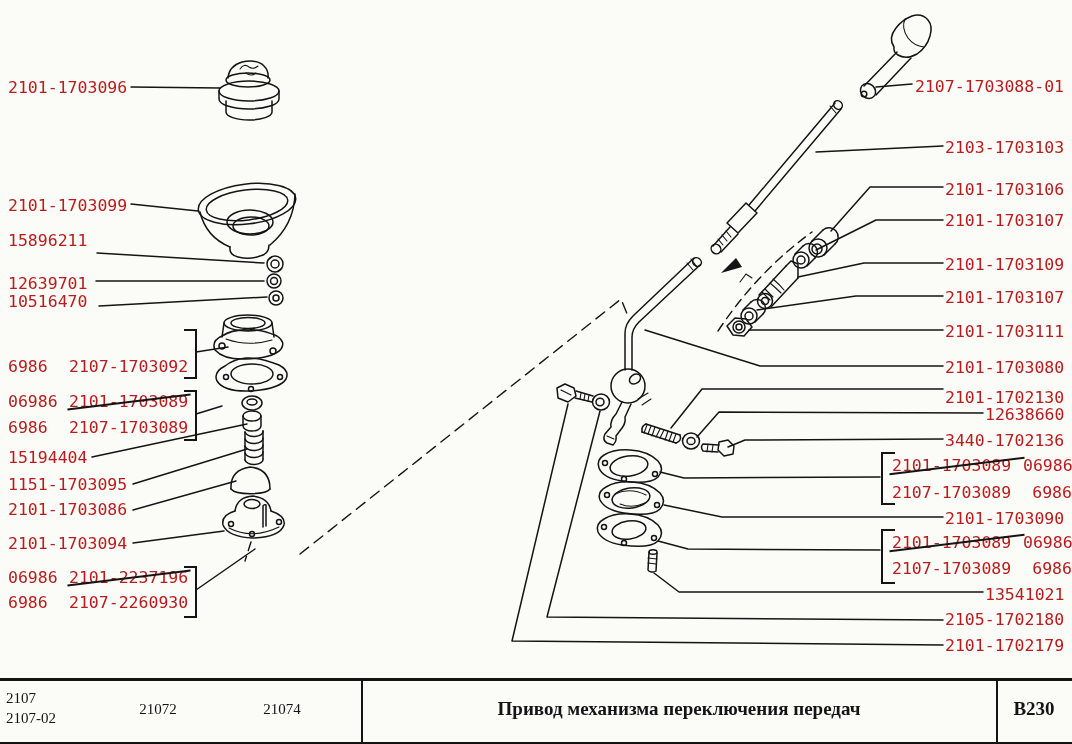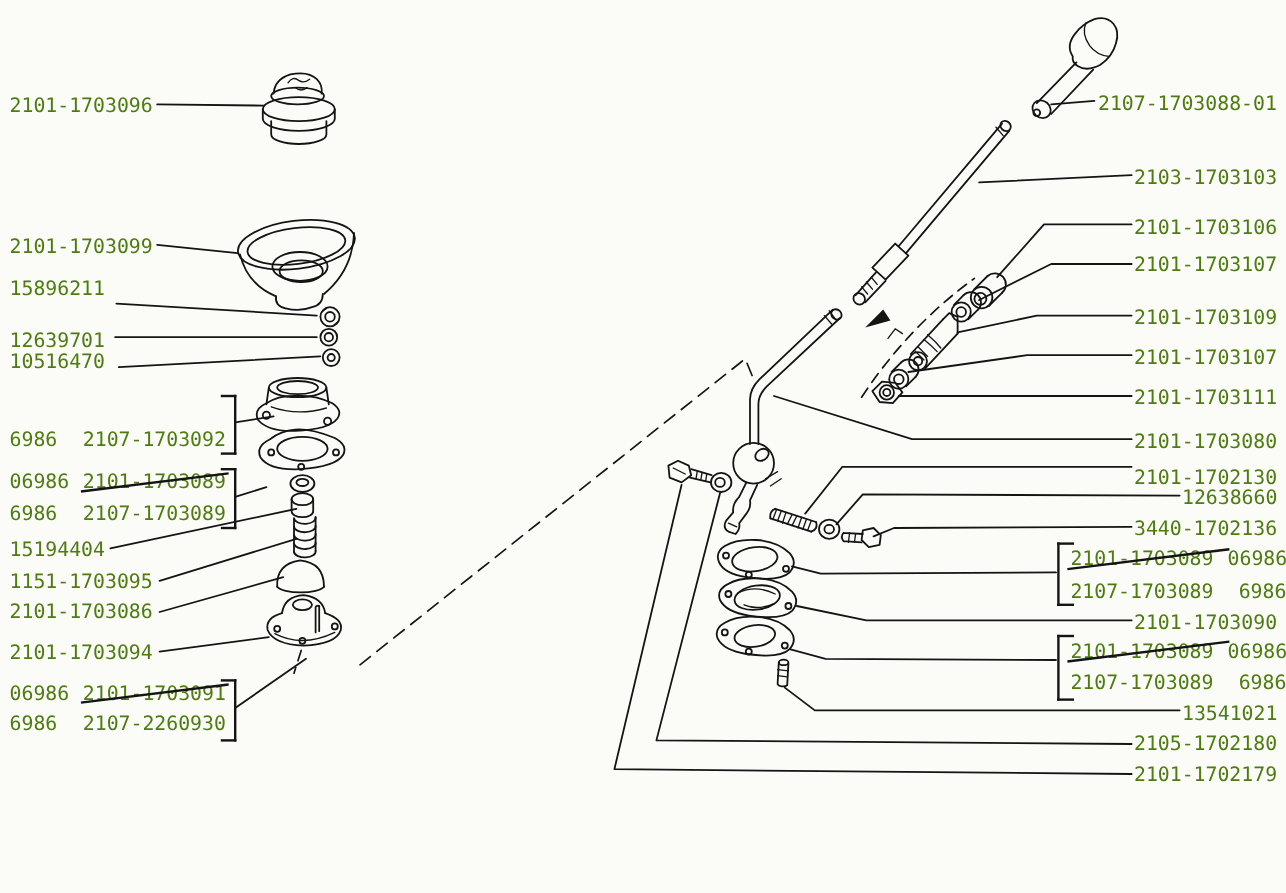--- a/index.html
+++ b/index.html
@@ -12,21 +12,21 @@
   #art { position:absolute; left:0; top:0; }
   #art * { stroke:#141414; fill:none; stroke-width:1.5; stroke-linecap:round; stroke-linejoin:round; }
   #art .leader { stroke-width:1.2; }
   #art .dash { stroke-dasharray:11 7; stroke-width:1.4; }
   #art .dash2 { stroke-dasharray:9 6; stroke-width:1.4; }
   #art .fill { fill:#141414; stroke:none; }
   #art .thin { stroke-width:1.1; }
 
   .plabel {
     position:absolute; font-size:16.5px; line-height:19px;
-    letter-spacing:0; white-space:pre; color:#4d7c0f;
+    letter-spacing:0; white-space:pre; color:#b91c1c;
   }
   .qty  { display:inline-block; width:61px; }
   .numL { display:inline-block; }
   .numR { display:inline-block; width:131px; }
   .qtyR { display:inline-block; width:49px; text-align:right; }
   .struck { position:relative; }
   .struck::after {
     content:""; position:absolute; left:-2%; right:-2%; top:46%;
     border-top:2.2px solid #141414; transform:rotate(-7deg);
   }
@@ -302,21 +302,21 @@
 
   <div class="plabel" style="left:8px; top:392px"><span class="qty">06986</span><span class="numL struck">2101-1703089</span></div>
   <div class="plabel" style="left:8px; top:418px"><span class="qty">6986</span><span class="numL">2107-1703089</span></div>
   <div class="bracketR" style="left:184px; top:390px; height:47px"></div>
 
   <div class="plabel" style="left:8px; top:448px">15194404</div>
   <div class="plabel" style="left:8px; top:475px">1151-1703095</div>
   <div class="plabel" style="left:8px; top:500px">2101-1703086</div>
   <div class="plabel" style="left:8px; top:534px">2101-1703094</div>
 
-  <div class="plabel" style="left:8px; top:568px"><span class="qty">06986</span><span class="numL struck">2101-1703091</span></div>
+  <div class="plabel" style="left:8px; top:568px"><span class="qty">06986</span><span class="numL struck">2101-2237196</span></div>
   <div class="plabel" style="left:8px; top:593px"><span class="qty">6986</span><span class="numL">2107-2260930</span></div>
   <div class="bracketR" style="left:184px; top:566px; height:48px"></div>
 
   <div class="plabel" style="left:915px; top:77px">2107-1703088-01</div>
   <div class="plabel" style="left:945px; top:138px">2103-1703103</div>
   <div class="plabel" style="left:945px; top:180px">2101-1703106</div>
   <div class="plabel" style="left:945px; top:211px">2101-1703107</div>
   <div class="plabel" style="left:945px; top:255px">2101-1703109</div>
   <div class="plabel" style="left:945px; top:288px">2101-1703107</div>
   <div class="plabel" style="left:945px; top:322px">2101-1703111</div>
@@ -332,14 +332,24 @@
   <div class="plabel" style="left:945px; top:509px">2101-1703090</div>
 
   <div class="bracketL" style="left:881px; top:529px; height:51px"></div>
   <div class="plabel" style="left:892px; top:533px"><span class="numR struck">2101-1703089</span><span class="qtyR">06986</span></div>
   <div class="plabel" style="left:892px; top:559px"><span class="numR">2107-1703089</span><span class="qtyR">6986</span></div>
 
   <div class="plabel" style="left:985px; top:585px">13541021</div>
   <div class="plabel" style="left:945px; top:610px">2105-1702180</div>
   <div class="plabel" style="left:945px; top:636px">2101-1702179</div>
 
+  <div id="footer">
+    <div class="vline" style="left:361px"></div>
+    <div class="vline" style="left:996px"></div>
+    <div class="ftext" style="left:6px; top:8px">2107</div>
+    <div class="ftext" style="left:6px; top:28px">2107-02</div>
+    <div class="fnum" style="left:128px; top:20px">21072</div>
+    <div class="fnum" style="left:252px; top:20px">21074</div>
+    <div class="ftitle" style="left:363px; top:17px; width:632px">Привод механизма переключения передач</div>
+    <div class="fcode" style="left:998px; top:17px; width:72px">В230</div>
+  </div>
 
 </div>
 
 </body></html>

